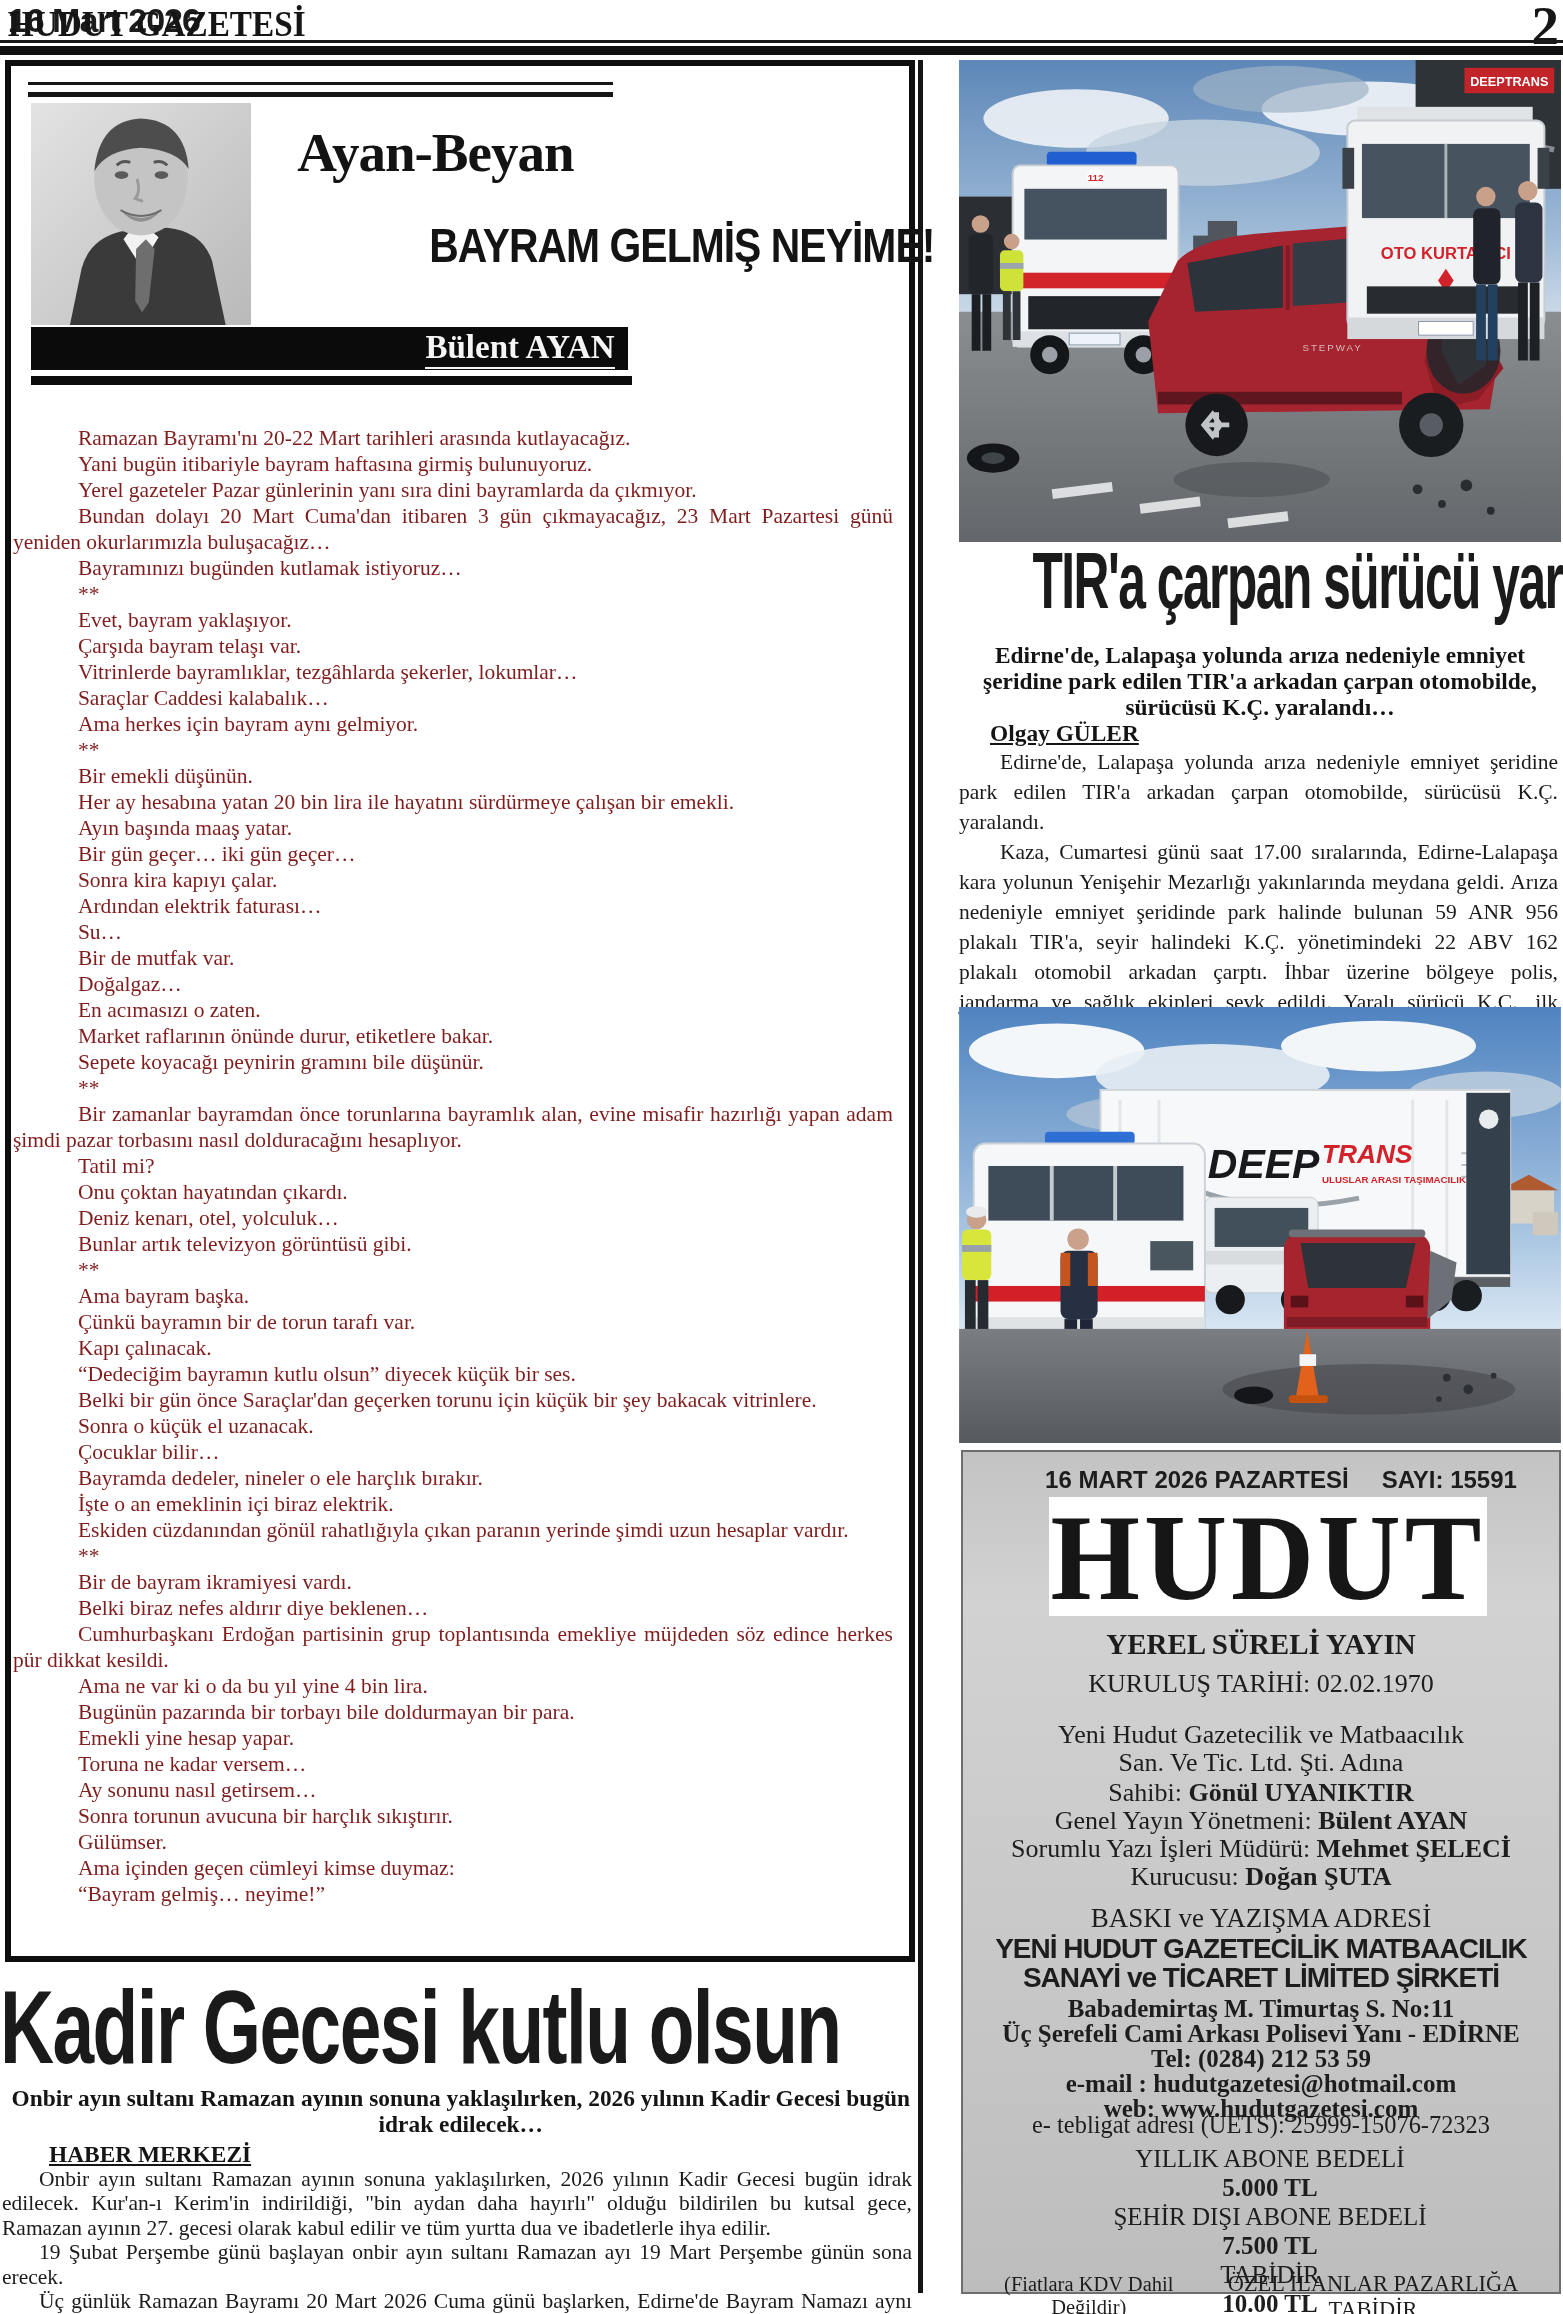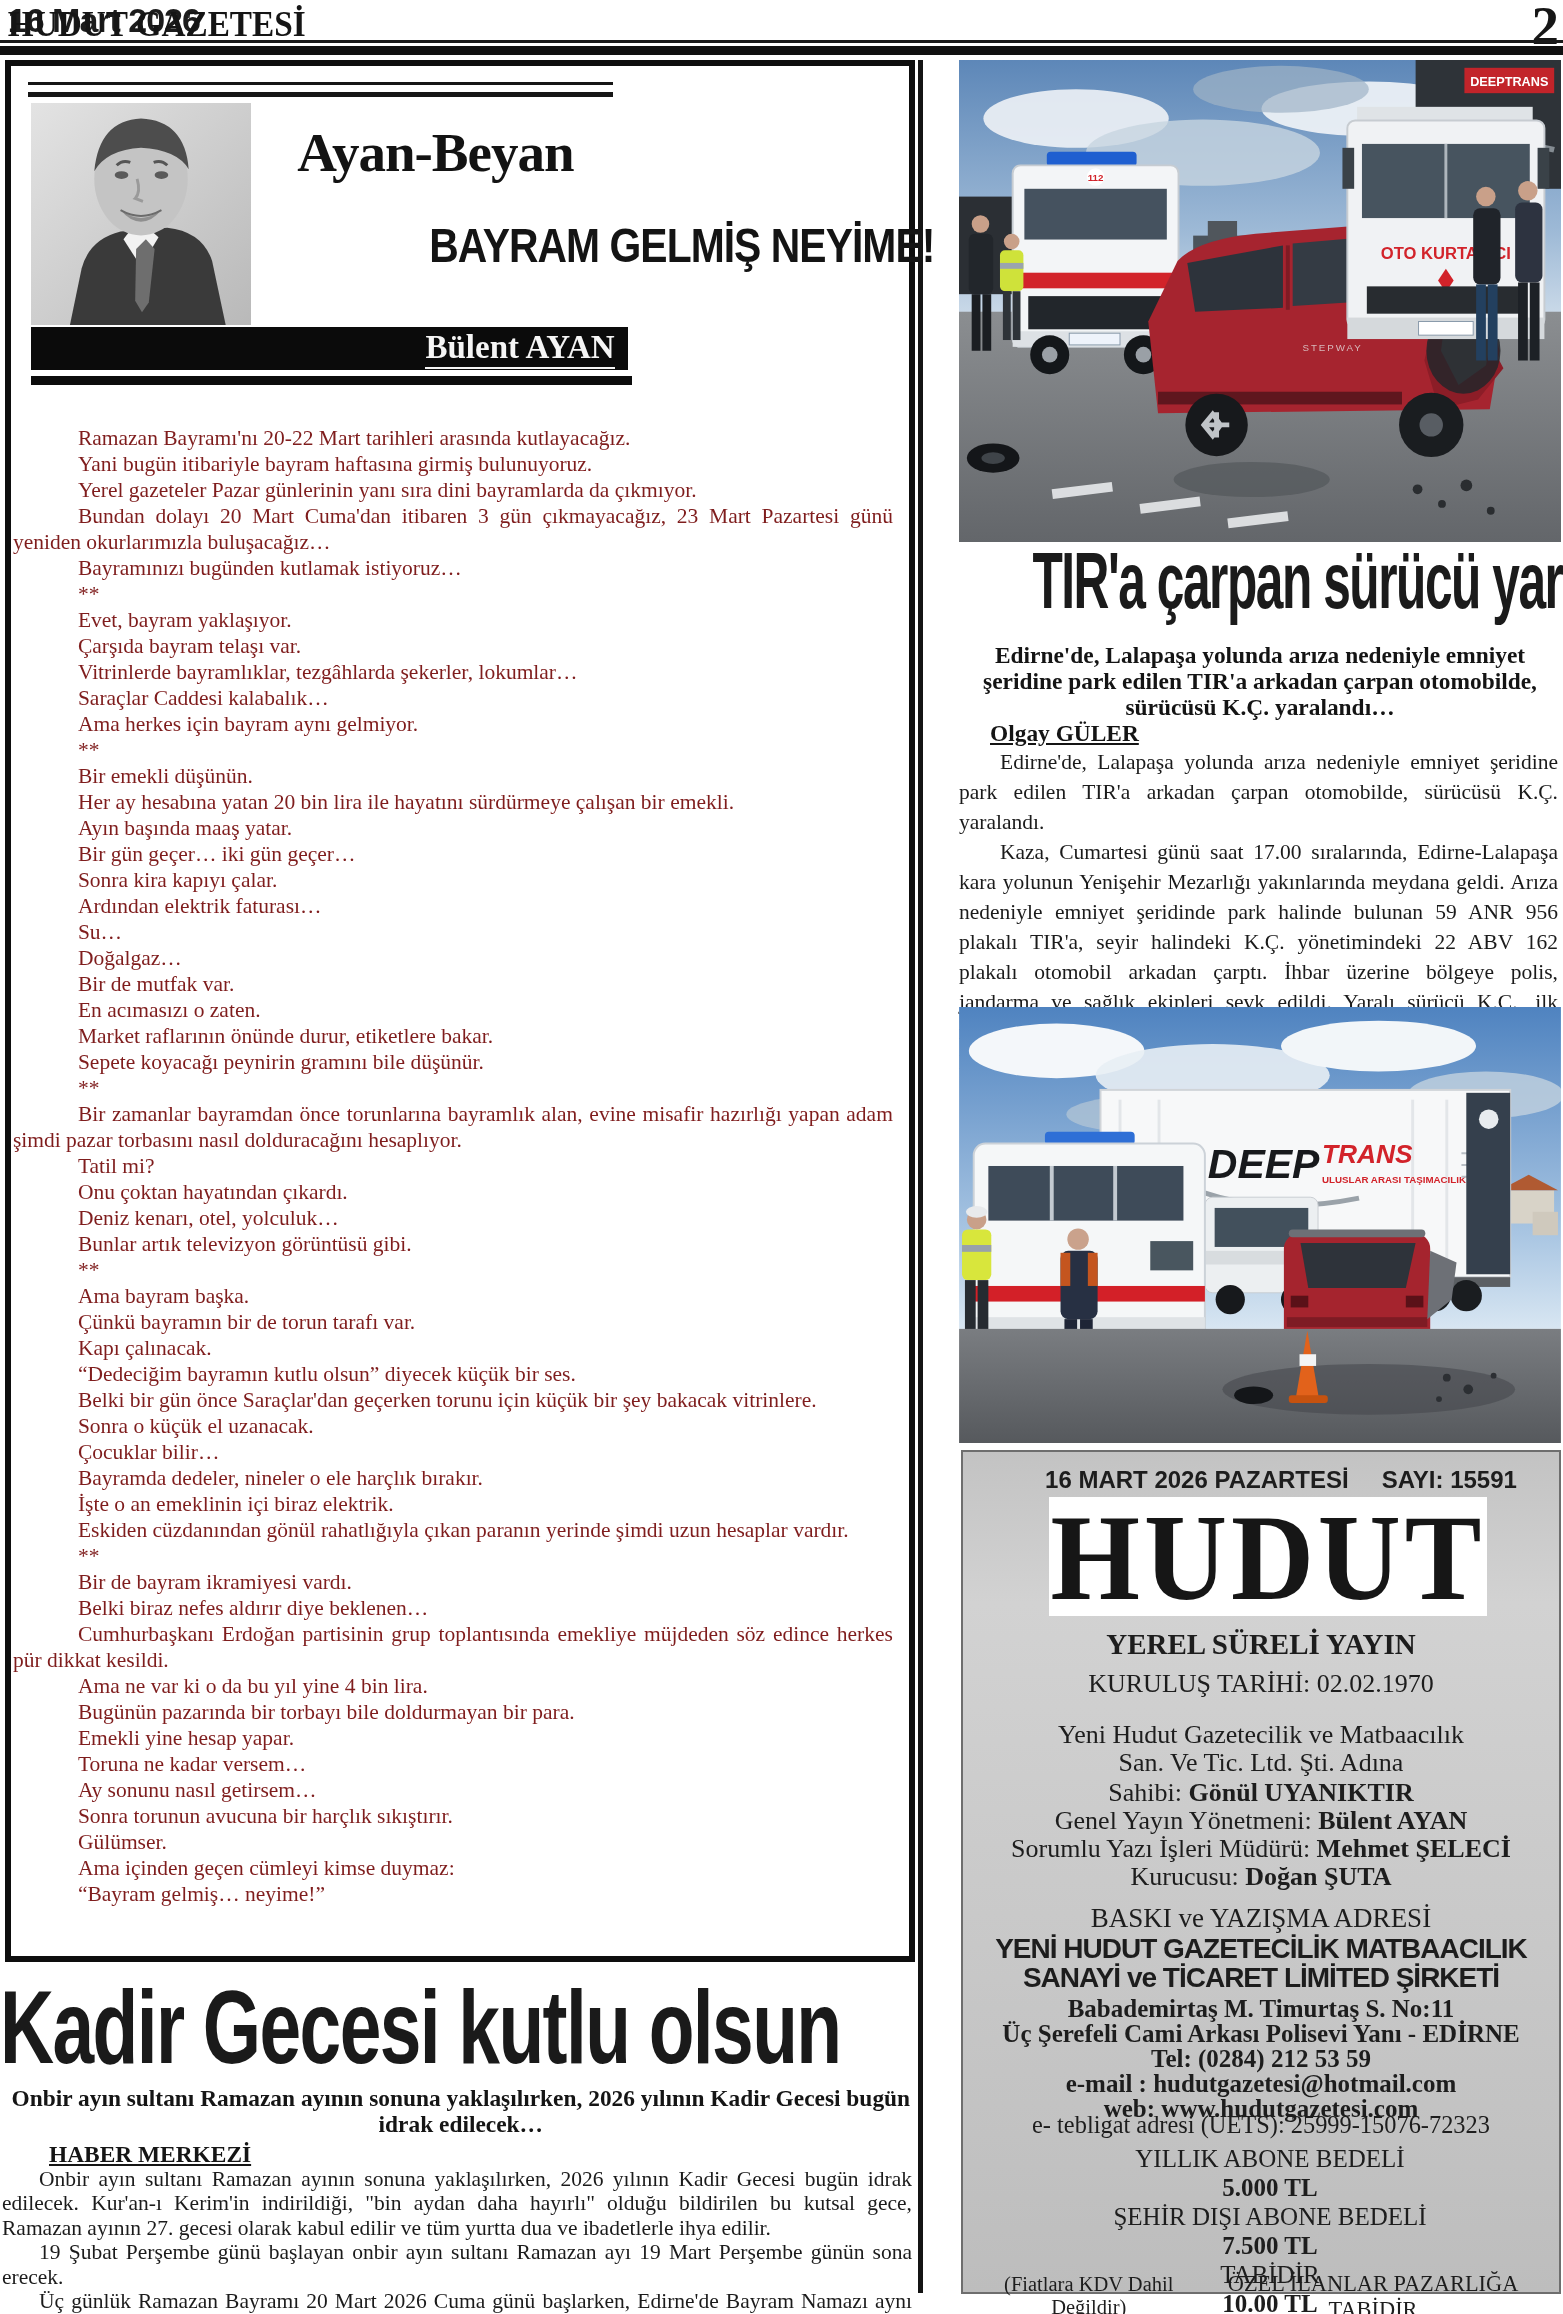--- a/index.html
+++ b/index.html
@@ -151,22 +151,22 @@
         <p class="line">Saraçlar Caddesi kalabalık…</p>
         <p class="line">Ama herkes için bayram aynı gelmiyor.</p>
         <p class="line">**</p>
         <p class="line">Bir emekli düşünün.</p>
         <p class="line">Her ay hesabına yatan 20 bin lira ile hayatını sürdürmeye çalışan bir emekli.</p>
         <p class="line">Ayın başında maaş yatar.</p>
         <p class="line">Bir gün geçer… iki gün geçer…</p>
         <p class="line">Sonra kira kapıyı çalar.</p>
         <p class="line">Ardından elektrik faturası…</p>
         <p class="line">Su…</p>
+        <p class="line">Bir de mutfak var.</p>
         <p class="line">Doğalgaz…</p>
-        <p class="line">Bir de mutfak var.</p>
         <p class="line">En acımasızı o zaten.</p>
         <p class="line">Market raflarının önünde durur, etiketlere bakar.</p>
         <p class="line">Sepete koyacağı peynirin gramını bile düşünür.</p>
         <p class="line">**</p>
         <p class="line">Bir zamanlar bayramdan önce torunlarına bayramlık alan, evine misafir hazırlığı yapan adam şimdi pazar torbasını nasıl dolduracağını hesaplıyor.</p>
         <p class="line">Tatil mi?</p>
         <p class="line">Onu çoktan hayatından çıkardı.</p>
         <p class="line">Deniz kenarı, otel, yolculuk…</p>
         <p class="line">Bunlar artık televizyon görüntüsü gibi.</p>
         <p class="line">**</p>

